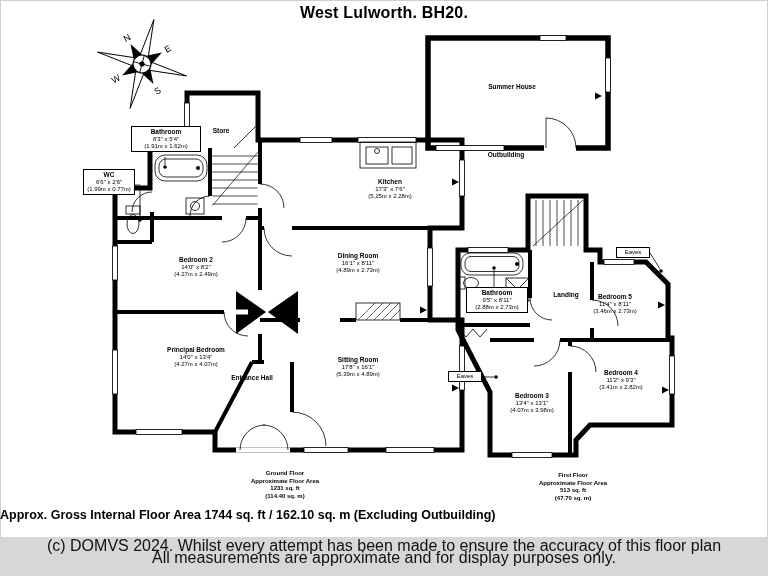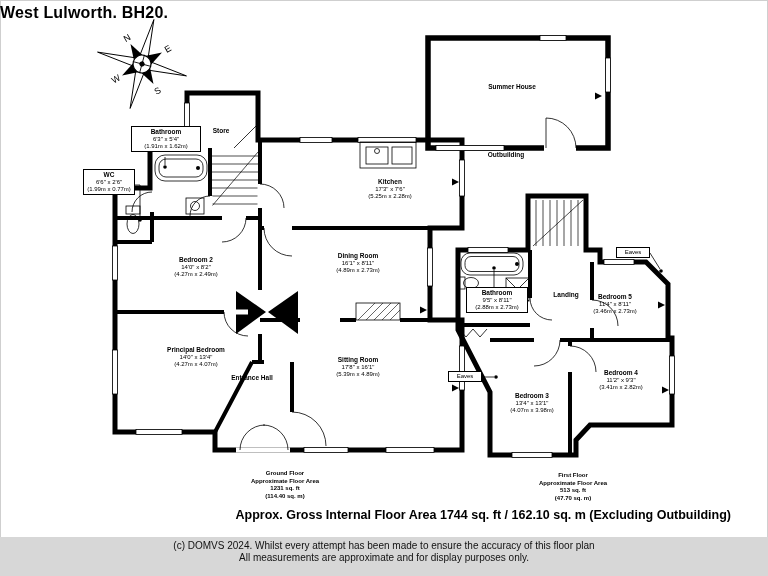--- a/index.html
+++ b/index.html
@@ -1,31 +1,31 @@
 <!DOCTYPE html>
 <html><head>
 <meta charset="utf-8">
 <style>
   html,body{margin:0;padding:0;background:#fff;}
   .page{position:relative;width:768px;height:576px;background:#fff;overflow:hidden;
         font-family:"Liberation Sans",sans-serif;color:#000;
         box-shadow:inset 0 0 0 1px #cfcfcf;}
-  .title{position:absolute;top:4px;left:0;width:768px;text-align:left;
+  .title{position:absolute;top:4px;left:0;width:768px;text-align:center;
          font-size:16px;font-weight:bold;letter-spacing:.2px;}
   svg{position:absolute;top:0;left:0;}
   .lbl{position:absolute;text-align:center;}
   .rname{font-size:6.5px;font-weight:bold;line-height:7.5px;white-space:pre-line;}
   .rdim{font-size:6px;line-height:7px;}
   .lblbox{position:absolute;background:#fff;border:1px solid #000;text-align:center;
           padding:1px 2px;z-index:3;}
   .area div{font-size:6px;font-weight:bold;line-height:7.6px;}
-  .summary{position:absolute;top:508px;left:0;width:684px;text-align:right;
-           font-size:12.5px;font-weight:bold;margin-left:47px;}
+  .summary{position:absolute;top:508px;left:0;width:684px;text-align:left;
+           font-size:12.5px;font-weight:bold;}
   .footer{position:absolute;top:537px;left:0;width:768px;height:39px;background:#d7d7d7;
-          text-align:center;font-size:10px;line-height:12.4px;padding-top:3px;
+          text-align:center;font-size:16px;line-height:12.4px;padding-top:3px;
           box-sizing:border-box;color:#111;}
 </style>
 </head>
 <body>
 
 <div class="page">
 
   <div class="title">West Lulworth. BH20.</div>
 
   <svg width="768" height="576" viewBox="0 0 768 576">

